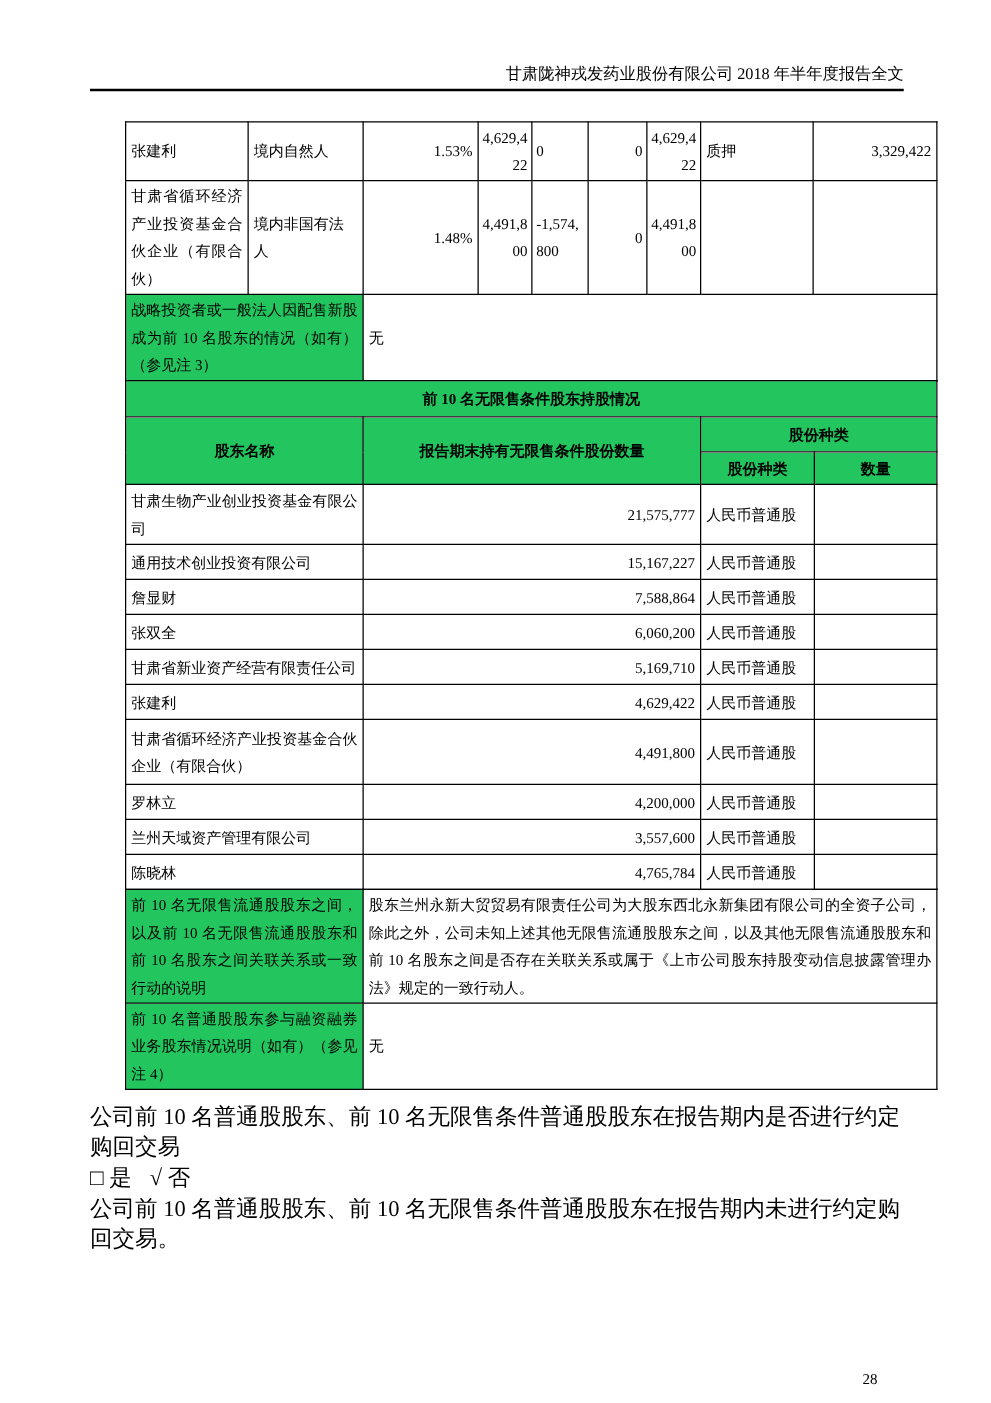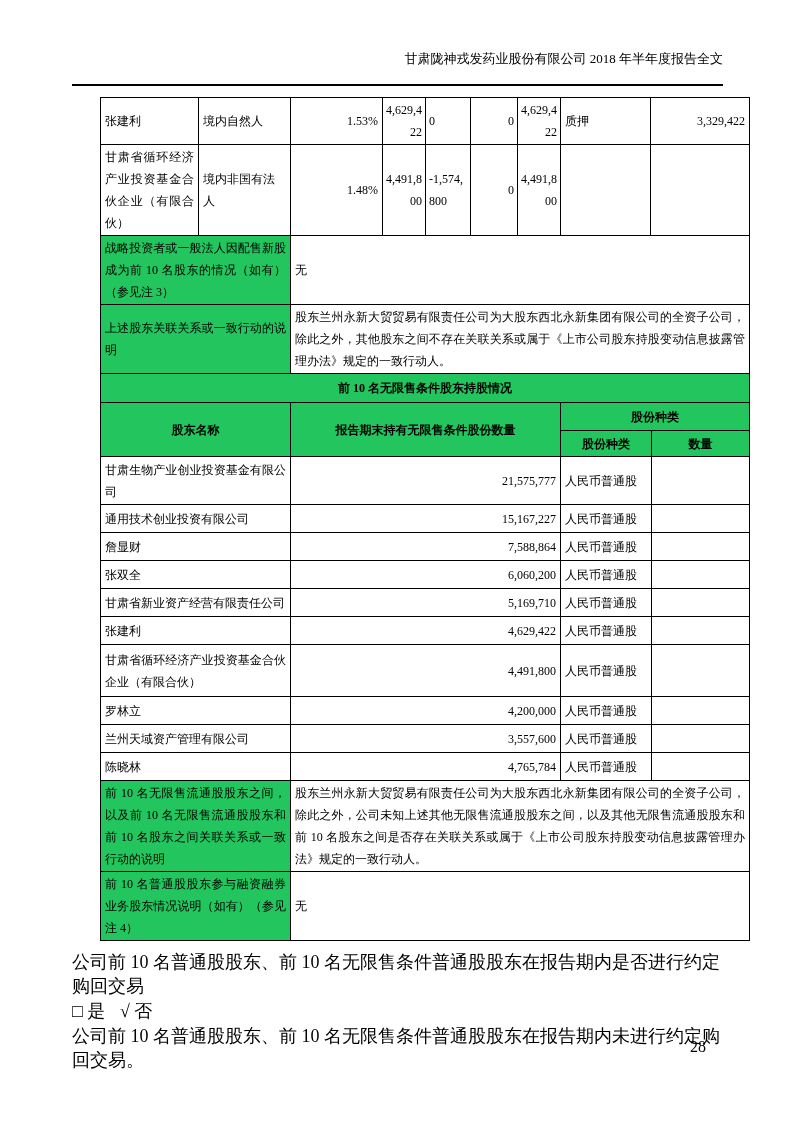--- a/index.html
+++ b/index.html
@@ -14,21 +14,21 @@
     overflow: hidden;
   }
   .doc-header {
     position: absolute;
     left: 72px;
     top: 50px;
     width: 651px;
     text-align: right;
     font-size: 13px;
     line-height: 17px;
-    padding-bottom: 17px;
+    padding-bottom: 4px;
     border-bottom: 2px solid #000000;
   }
   .content {
     position: absolute;
     left: 72px;
     top: 97px;
     width: 651px;
   }
   table.doc-table {
     border-collapse: collapse;
@@ -53,23 +53,23 @@
   .jst { text-align: justify; }
   .after {
     margin-top: 9px;
     font-size: 18px;
     line-height: 24px;
   }
   .after .line { margin: 0 0 1px 0; }
   .chk-no { margin-left: 10px; }
   .page-num {
     position: absolute;
-    top: 1038px;
+    top: 1096px;
     left: 690px;
-    font-size: 16px;
+    font-size: 12px;
   }
 </style>
 </head>
 <body>
 
 <div class="page">
 
   <div class="doc-header">
     <span>甘肃陇神戎发药业股份有限公司 2018 年半年度报告全文</span>
   </div>
@@ -108,24 +108,20 @@
         <td class="lft brk">-1,574,800</td>
         <td class="num brk">0</td>
         <td class="num brk">4,491,800</td>
         <td class="lft"></td>
         <td class="num"></td>
       </tr>
       <tr style="height:68px">
         <td colspan="2" class="gray lft jst">战略投资者或一般法人因配售新股成为前 10 名股东的情况（如有）（参见注 3）</td>
         <td colspan="7" class="lft">无</td>
       </tr>
-      <tr style="height:68px">
-        <td colspan="2" class="gray lft jst">上述股东关联关系或一致行动的说明</td>
-        <td colspan="7" class="lft jst">股东兰州永新大贸贸易有限责任公司为大股东西北永新集团有限公司的全资子公司，除此之外，其他股东之间不存在关联关系或属于《上市公司股东持股变动信息披露管理办法》规定的一致行动人。</td>
-      </tr>
     </tbody>
       </table>
 
     <table class="doc-table">
       <colgroup>
         <col style="width:190px">
           <col style="width:270px">
           <col style="width:91px">
           <col style="width:98px">
       </colgroup>

